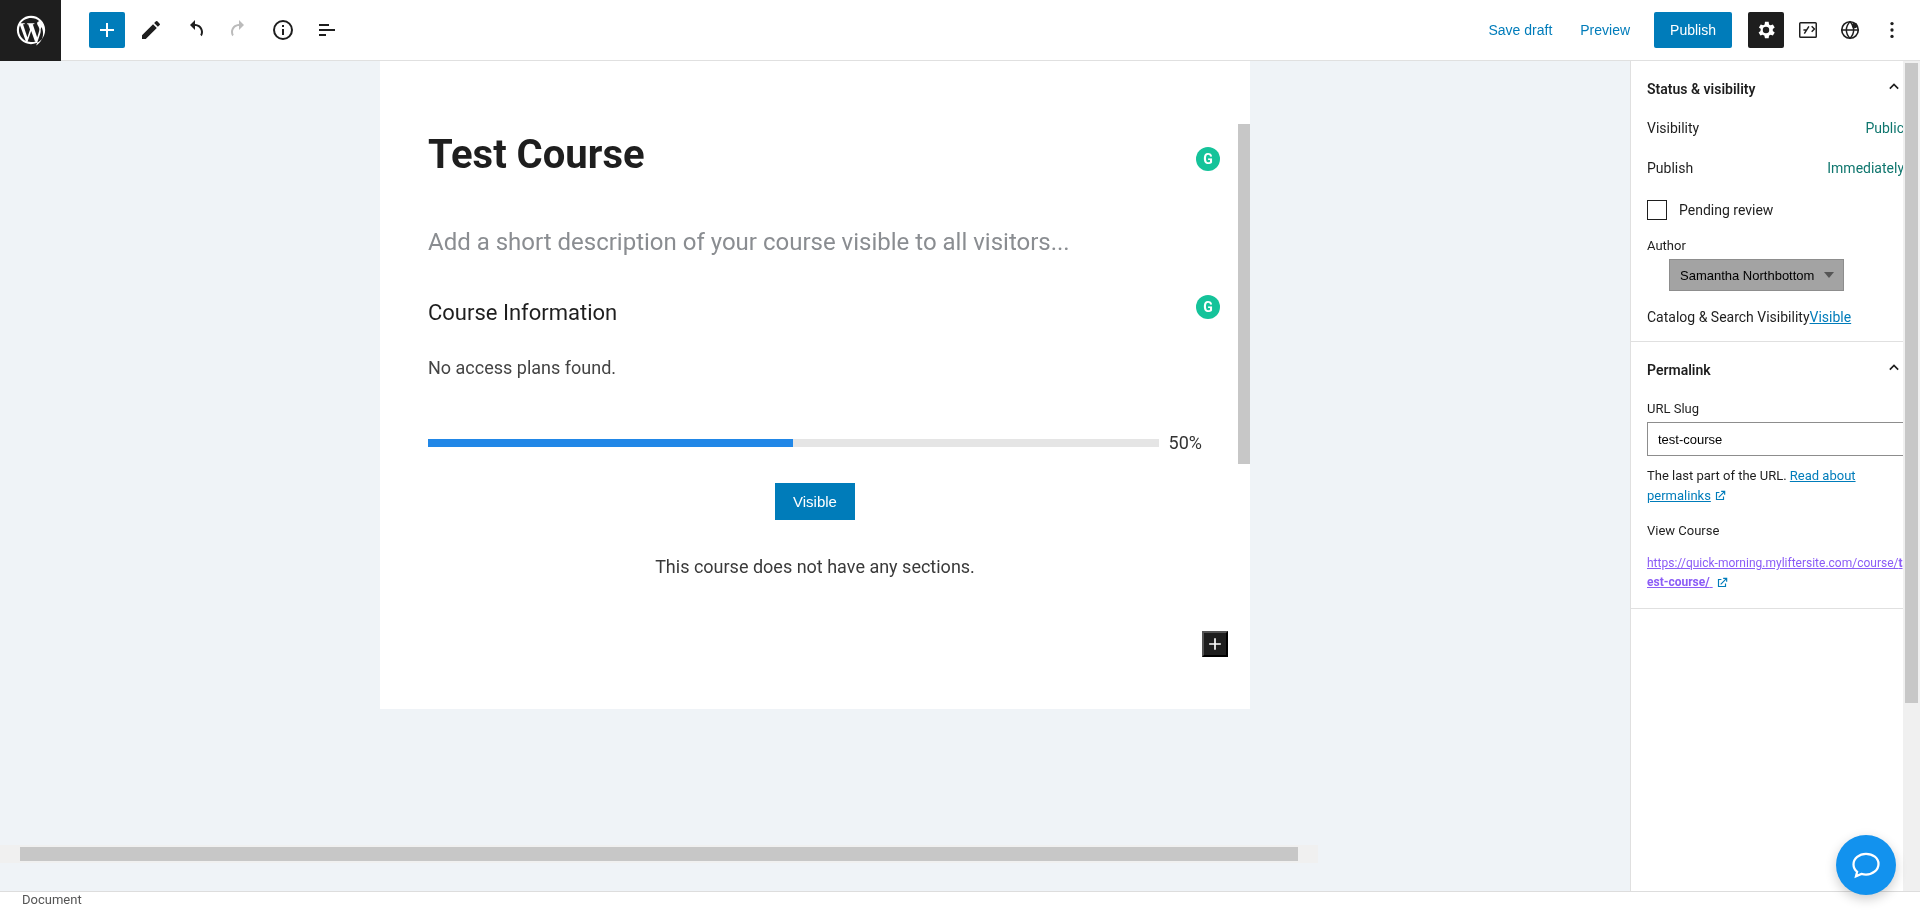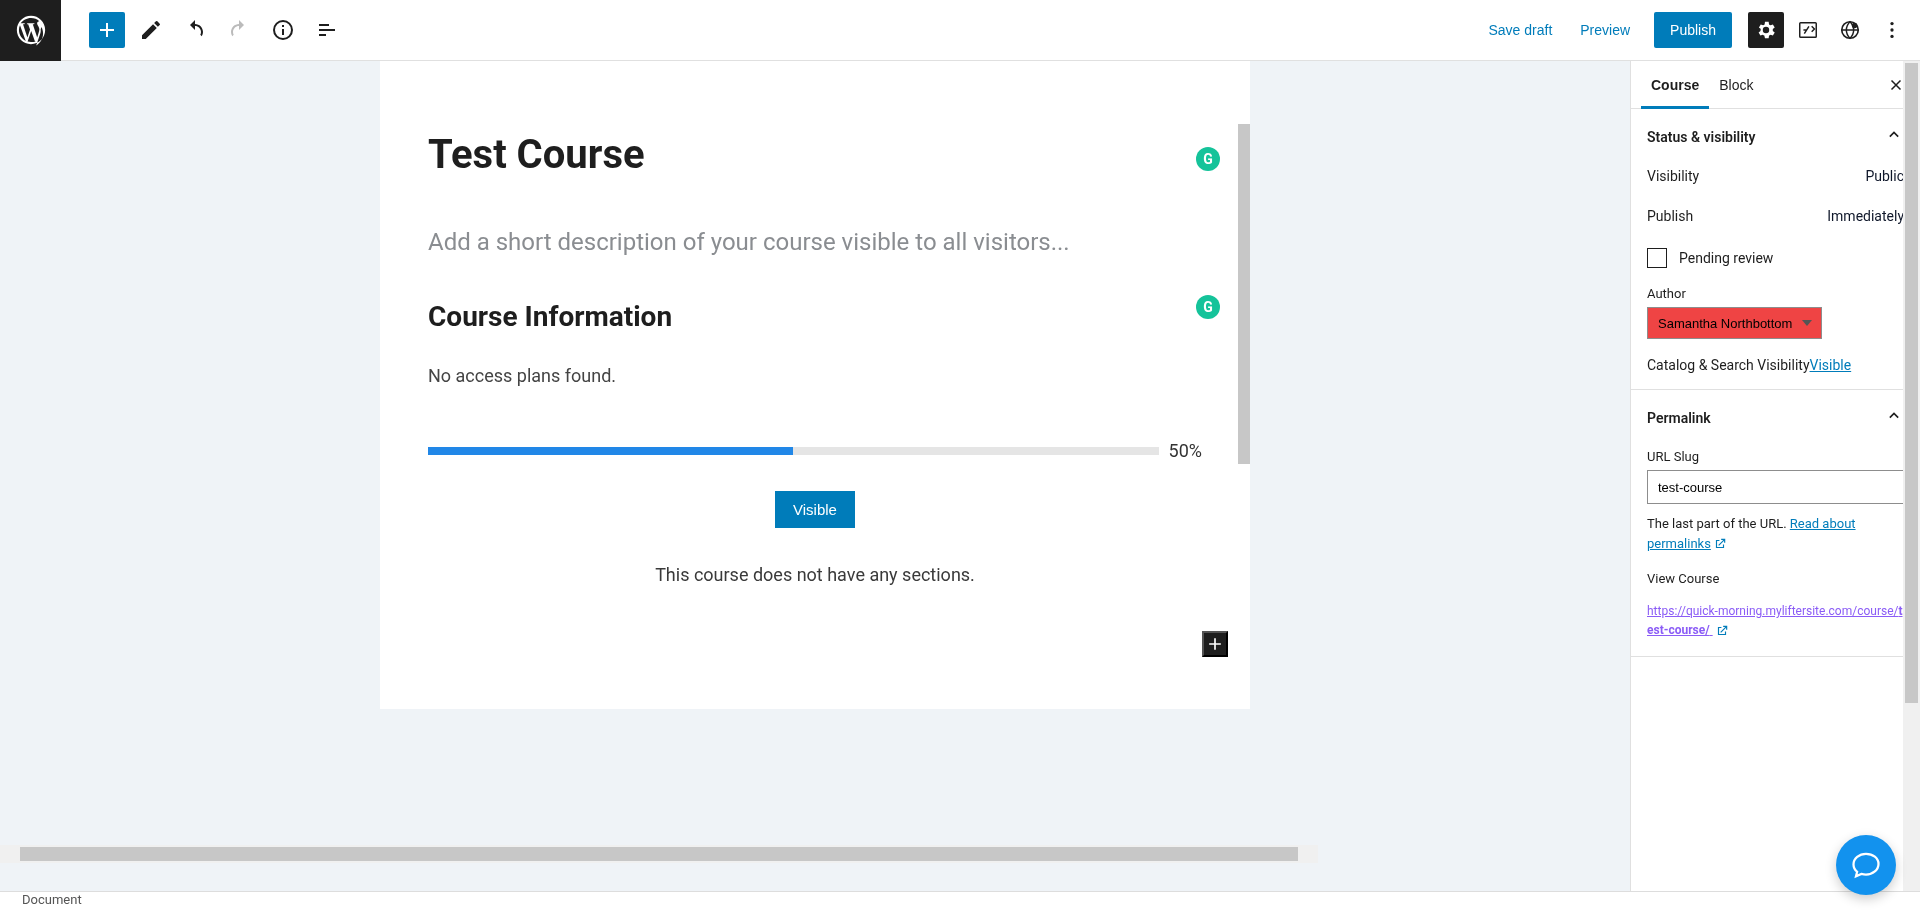--- a/index.html
+++ b/index.html
@@ -27,21 +27,21 @@
   
   .main { display:flex; height: calc(919px - 61px - 28px); }
   .editor-area { flex:1; background:#eff3f7 ; position:relative; overflow:hidden; }
   .editor-inner { background:#fff; margin: 0 auto; width: 870px; margin-top: 0; padding: 70px 0 120px; position:relative; min-height: 648px; }
   .editor-scrollwrap { position:absolute; left:0; right:0; top:0; bottom:0; overflow-y:scroll; }
   .editor-bgpad { background:#eff3f7; padding: 0 189px 0 189px; }
   .editor-content { padding: 0 48px; }
 
   .title { font-size: 40px; font-weight:700; color:#1e1e1e; margin-bottom: 50px; }
   .desc { font-size: 24px; color:#8a8d91; margin-bottom: 44px; }
-  .h2 { font-size: 28px; font-weight:700; margin-bottom: 32px; }
+  .h2 { font-size: 22px; font-weight:400; margin-bottom: 32px; }
   .body-text { font-size: 18px; color:#444; margin-bottom: 54px; }
 
   .progress-row { display:flex; align-items:center; gap:10px; margin-bottom: 30px; }
   .progress-bar { flex:1; height:8px; background:#e5e5e5; border-radius:0; position:relative; }
   .progress-fill { position:absolute; left:0; top:0; bottom:0; background:#2187e7; }
   .progress-label { font-size:18px; color:#333; }
 
   .continue-btn { display:block; margin: 0 auto 36px; background:#007cba; color:#fff; border:none; font-size:15px; padding: 10px 18px; cursor:pointer; }
   .no-sections { text-align:center; font-size:18px; color:#3a3a3a; }
 
@@ -61,25 +61,25 @@
   .tab-close { margin-left:auto; margin-right:8px; width:32px; height:32px; border:none; background:none; cursor:pointer; display:flex; align-items:center; justify-content:center;}
   .tab-close svg { width:18px; height:18px; }
 
   .panel { border-bottom:1px solid #e0e0e0; padding: 16px; }
   .panel-header { display:flex; align-items:center; justify-content:space-between; cursor:pointer; }
   .panel-title { font-size:14px; font-weight:600; }
   .chevron svg { width:20px; height:20px; }
   .panel-body { padding-top: 20px; }
   .row { display:flex; justify-content:space-between; align-items:center; font-size:14px; margin-bottom: 24px; }
   .row .label { color:#1e1e1e; }
-  .row .value-link { color:#0f172a; cursor:pointer; }
+  .row .value-link { color:#0f766e; cursor:pointer; }
   .checkbox-row { display:flex; align-items:center; gap:12px; font-size:14px; margin-bottom: 18px; }
   .checkbox { width:20px; height:20px; border:1.5px solid #1e1e1e; background:#fff; }
   .field-label { font-size:13px; color:#1e1e1e; margin-bottom:6px; display:block;}
-  .select { width: 175px; height:32px; border:1px solid #8d8d8d; padding:0 28px 0 10px; font-size:13px; background:#ef4444; appearance:none; position:relative;}
+  .select { width: 175px; height:32px; border:1px solid #8d8d8d; padding:0 28px 0 10px; font-size:13px; background:#a3a3a3; appearance:none; position:relative;margin-left:22px;}
   .select-wrap { position:relative; display:inline-block; margin-bottom: 18px;}
   .select-wrap::after { content:""; position:absolute; right:10px; top:13px; width:0; height:0; border-left:5px solid transparent; border-right:5px solid transparent; border-top:6px solid #555; pointer-events:none;}
   .catalog-row { display:flex; justify-content:flex-start; align-items:center; font-size:14px; }
   .underline-link { color:#007cba; text-decoration:underline; cursor:pointer; }
 
   .text-input { width:100%; height:34px; border:1px solid #8d8d8d; padding: 0 10px; font-size:13px; margin-bottom:10px;}
   .helper { font-size:13px; color:#1e1e1e; line-height:1.5; margin-bottom: 18px;}
   .url-preview { font-size:12px; color:#8b5cf6; text-decoration:underline; word-break:break-all; line-height:1.6;}
   .url-bold { font-weight:700; }
   .ext-icon { display:inline-block; width:14px; height:14px; vertical-align:middle; margin-left:2px;}
@@ -209,29 +209,20 @@
           </button>
         </div>
       </div>
     </div>
     <div class="statusbar-scroll">
         <div class="thumb"></div>
       </div>
   </div>
 
   <aside class="sidebar">
-    <div class="tabs">
-      <button class="tab active">Course</button>
-      <button class="tab">Block</button>
-      <button class="tab-close">
-        <svg viewBox="0 0 24 24">
-            <path d="M18 6L6 18M6 6l12 12" stroke="#1e1e1e" stroke-width="2" fill="none"></path>
-          </svg>
-      </button>
-    </div>
 
     <div class="panel">
       <div class="panel-header">
         <span class="panel-title">Status &amp; visibility</span>
         <span class="chevron"><svg viewBox="0 0 24 24">
               <path d="M7 14l5-5 5 5" fill="none" stroke="#1e1e1e" stroke-width="2"></path>
             </svg></span>
       </div>
       <div class="panel-body">
         <div class="row">

